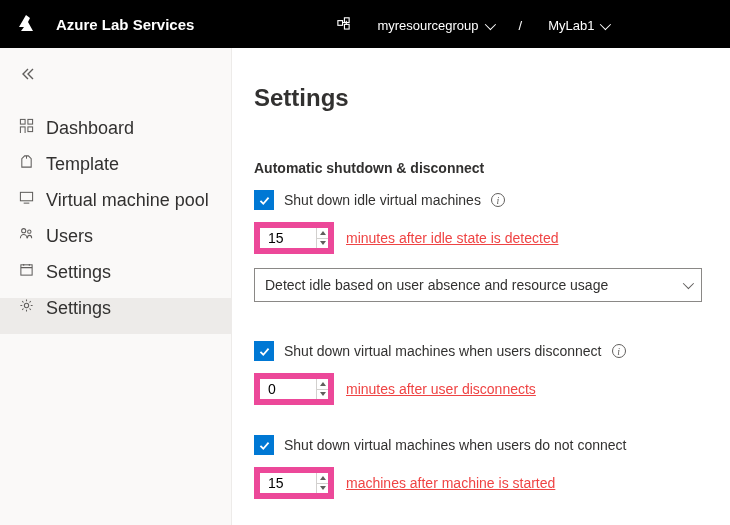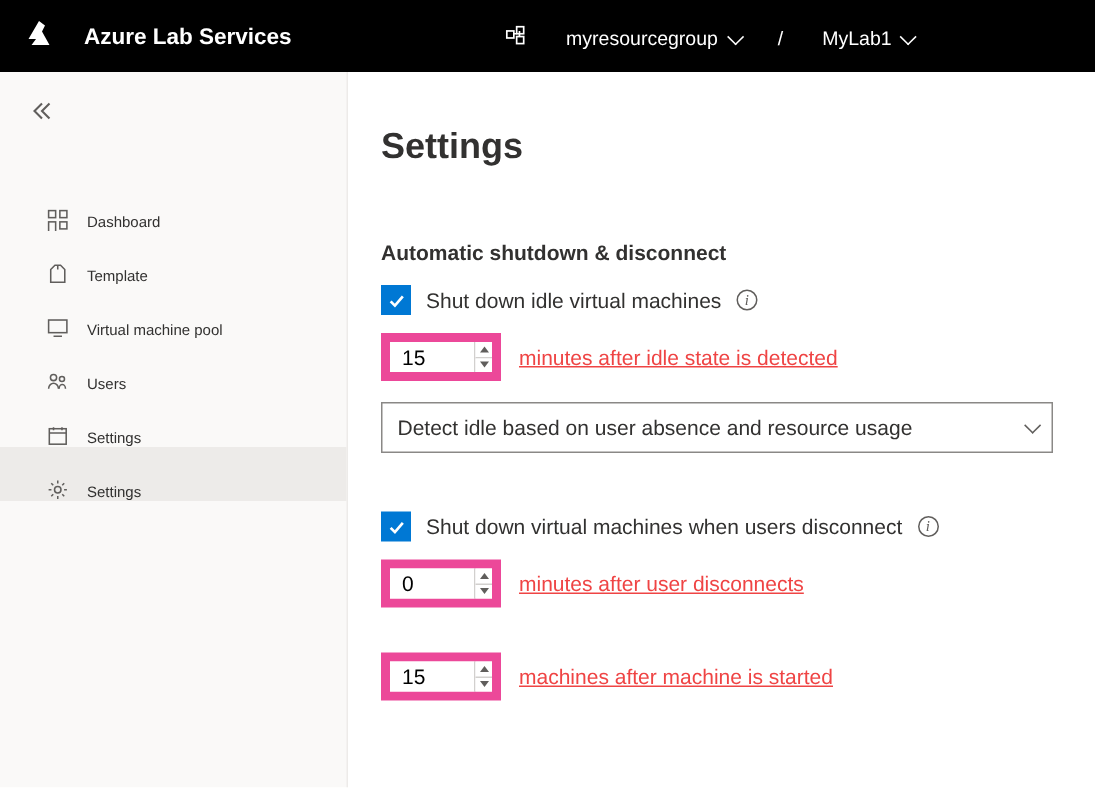--- a/index.html
+++ b/index.html
@@ -67,26 +67,26 @@
     align-items: center;
     padding-left: 20px;
     cursor: pointer;
     color: #605e5c;
     margin-bottom: 26px;
   }
   .collapse-toggle svg { width: 16px; height: 16px; }
   .nav { list-style: none; }
   .nav-item {
     display: flex;
-    align-items: flex-end;
+    align-items: flex-start;
     gap: 12px;
     height: 36px;
-    padding-left: 30px;
-    cursor: pointer;
-    font-size: 10px;
+    padding-left: 18px;
+    cursor: pointer;
+    font-size: 18px;
     color: #323130;
   }
   .nav-item.active { background: #edebe9; }
   .nav-item .ic { width: 16px; display:flex; justify-content:center; color:#605e5c; }
   .main {
     flex: 1;
     padding: 36px 22px 20px 22px;
     overflow: auto;
   }
   h1.page-title {
@@ -352,20 +352,28 @@
             <button>
                 <span class="arw down"></span>
               </button>
           </div>
         </div>
         <span class="helper">minutes after user disconnects</span>
       </div>
     </div>
 
     <div class="block">
+      <div class="check-row">
+        <div class="checkbox">
+          <svg width="13" height="13" viewBox="0 0 16 16" fill="none" stroke-width="2.2">
+              <path d="M3 8.5 L6.5 12 L13 4.5"></path>
+            </svg>
+        </div>
+        <span>Shut down virtual machines when users do not connect</span>
+      </div>
       <div class="input-row">
         <div class="number-input">
           <input value="15" style="">
           <div class="spinner">
             <button>
                 <span class="arw up"></span>
               </button>
             <button>
                 <span class="arw down"></span>
               </button>

